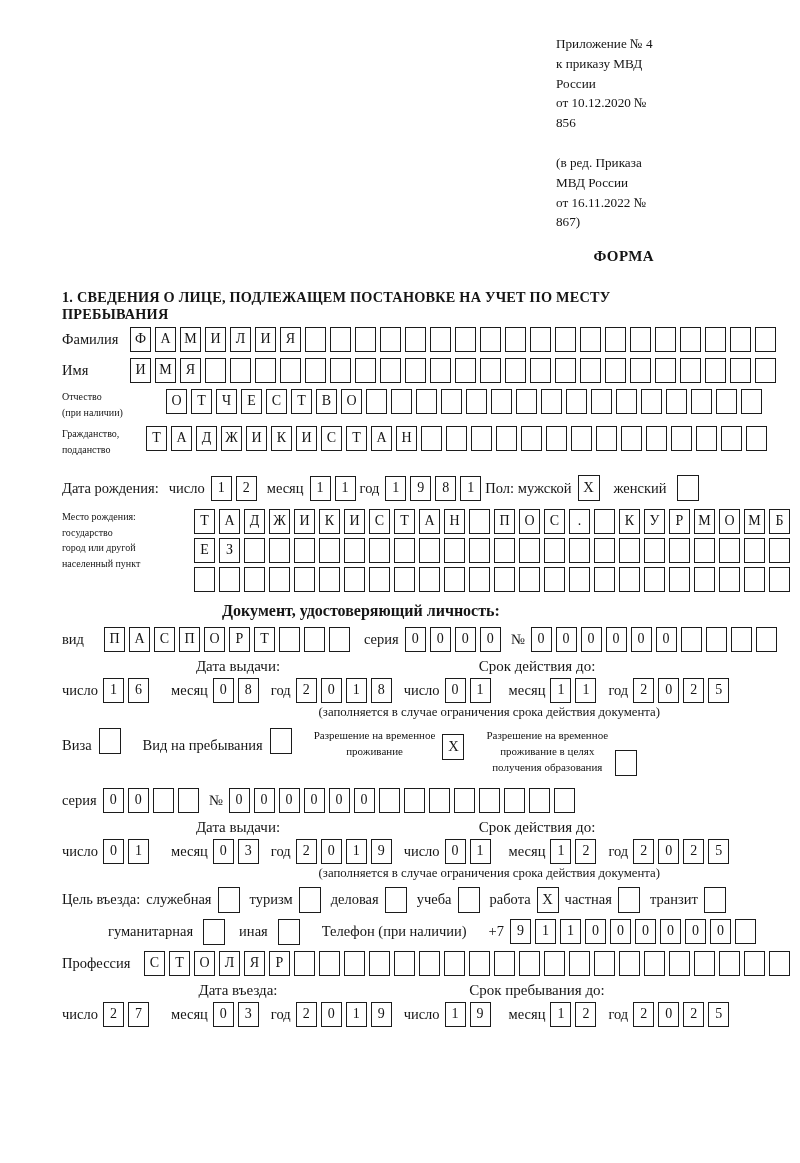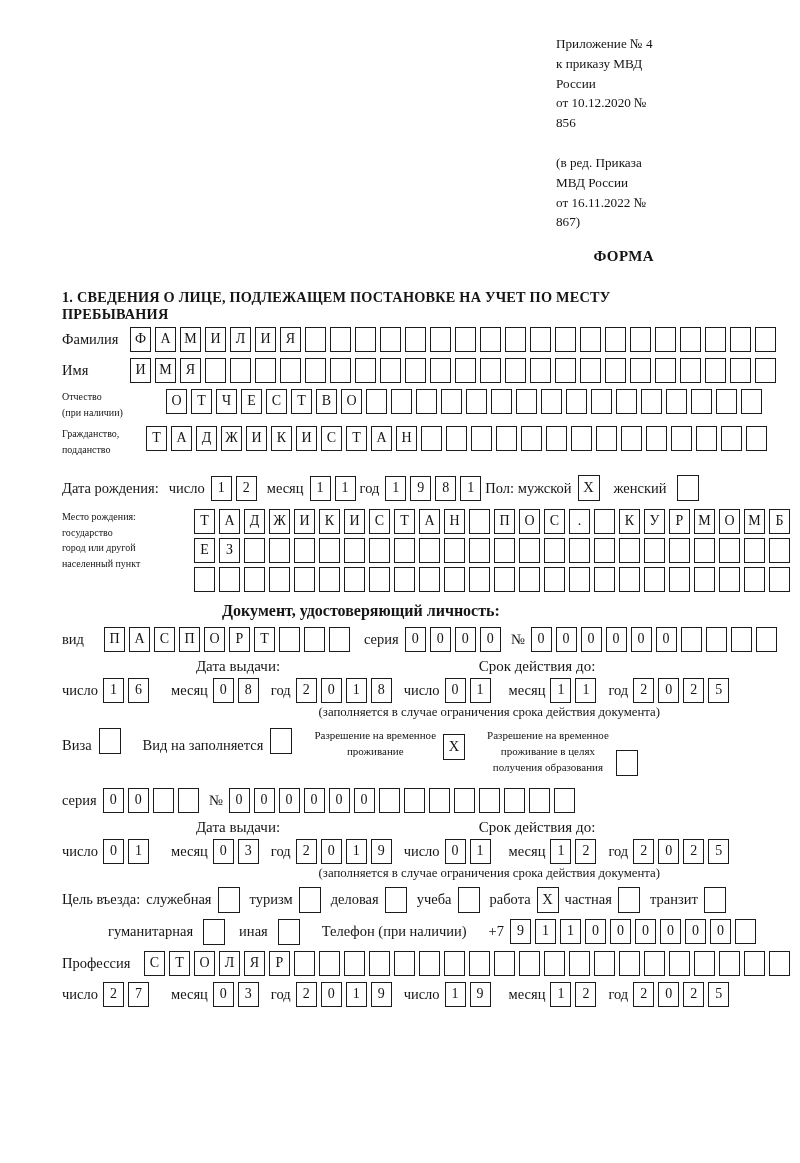--- a/index.html
+++ b/index.html
@@ -404,21 +404,21 @@
     <div class="dnote">(заполняется в случае ограничения срока действия документа)</div>
   </div>
 
 
   <div class="row visa-row top">
     <div class="vopt">
       <span class="flabel">Виза</span>
       <span class="box"></span>
     </div>
     <div class="vopt gap22">
-      <span class="flabel">Вид на заполняется</span>
+      <span class="flabel">Вид на пребывания</span>
       <span class="box"></span>
     </div>
     <div class="vopt gap22">
       <div class="vlines">
         <div>Разрешение на временное</div>
         <div>проживание</div>
       </div>
       <span class="box">X</span>
     </div>
     <div class="vopt gap22">
@@ -571,20 +571,24 @@
         <span class="cell"></span>
         <span class="cell"></span>
         <span class="cell"></span>
         <span class="cell"></span>
         <span class="cell"></span>
         <span class="cell"></span>
       </span>
   </div>
 
   <div class="dblock">
+    <div class="dhead">
+      <span class="h1">Дата въезда:</span>
+      <span class="h2">Срок пребывания до:</span>
+    </div>
     <div class="dfields" style="margin-bottom:8px;">
       <div class="dgrp" style="width:352px;">
         <span class="flabel">число</span>
         <span class="cells">
             <span class="cell">2</span>
             <span class="cell">7</span>
           </span>
         <span class="flabel gap10">месяц</span>
         <span class="cells">
             <span class="cell">0</span>

